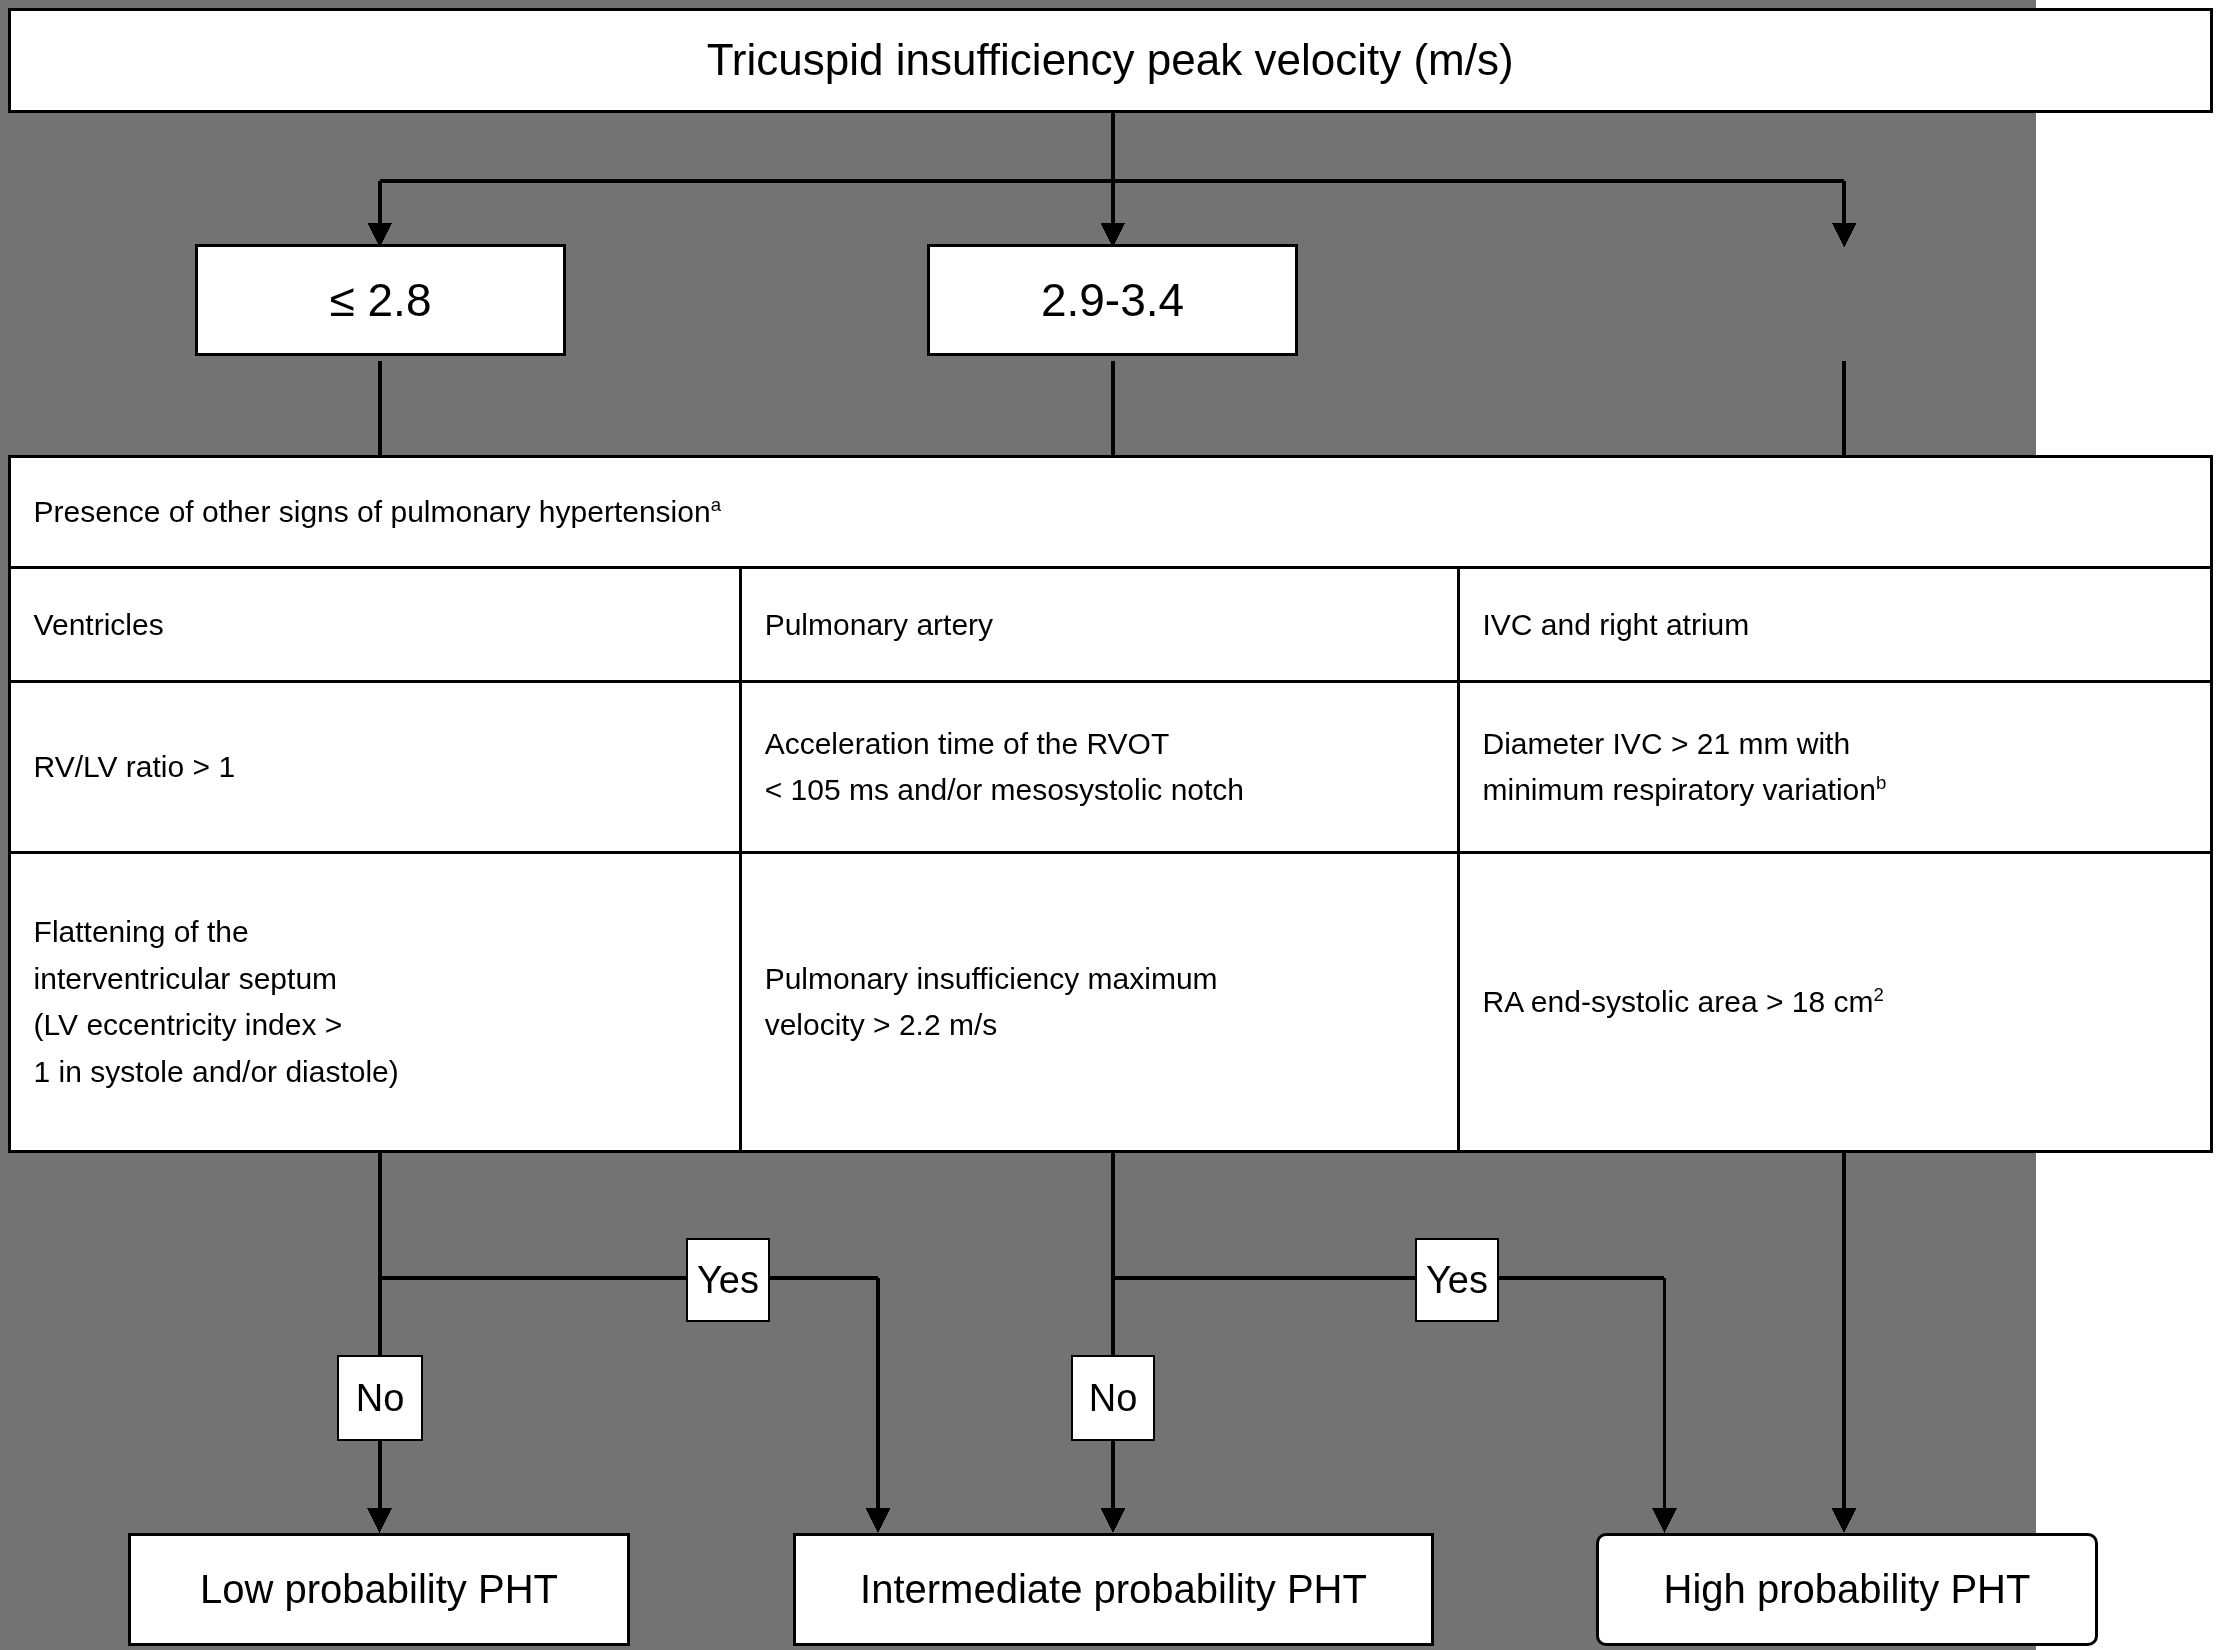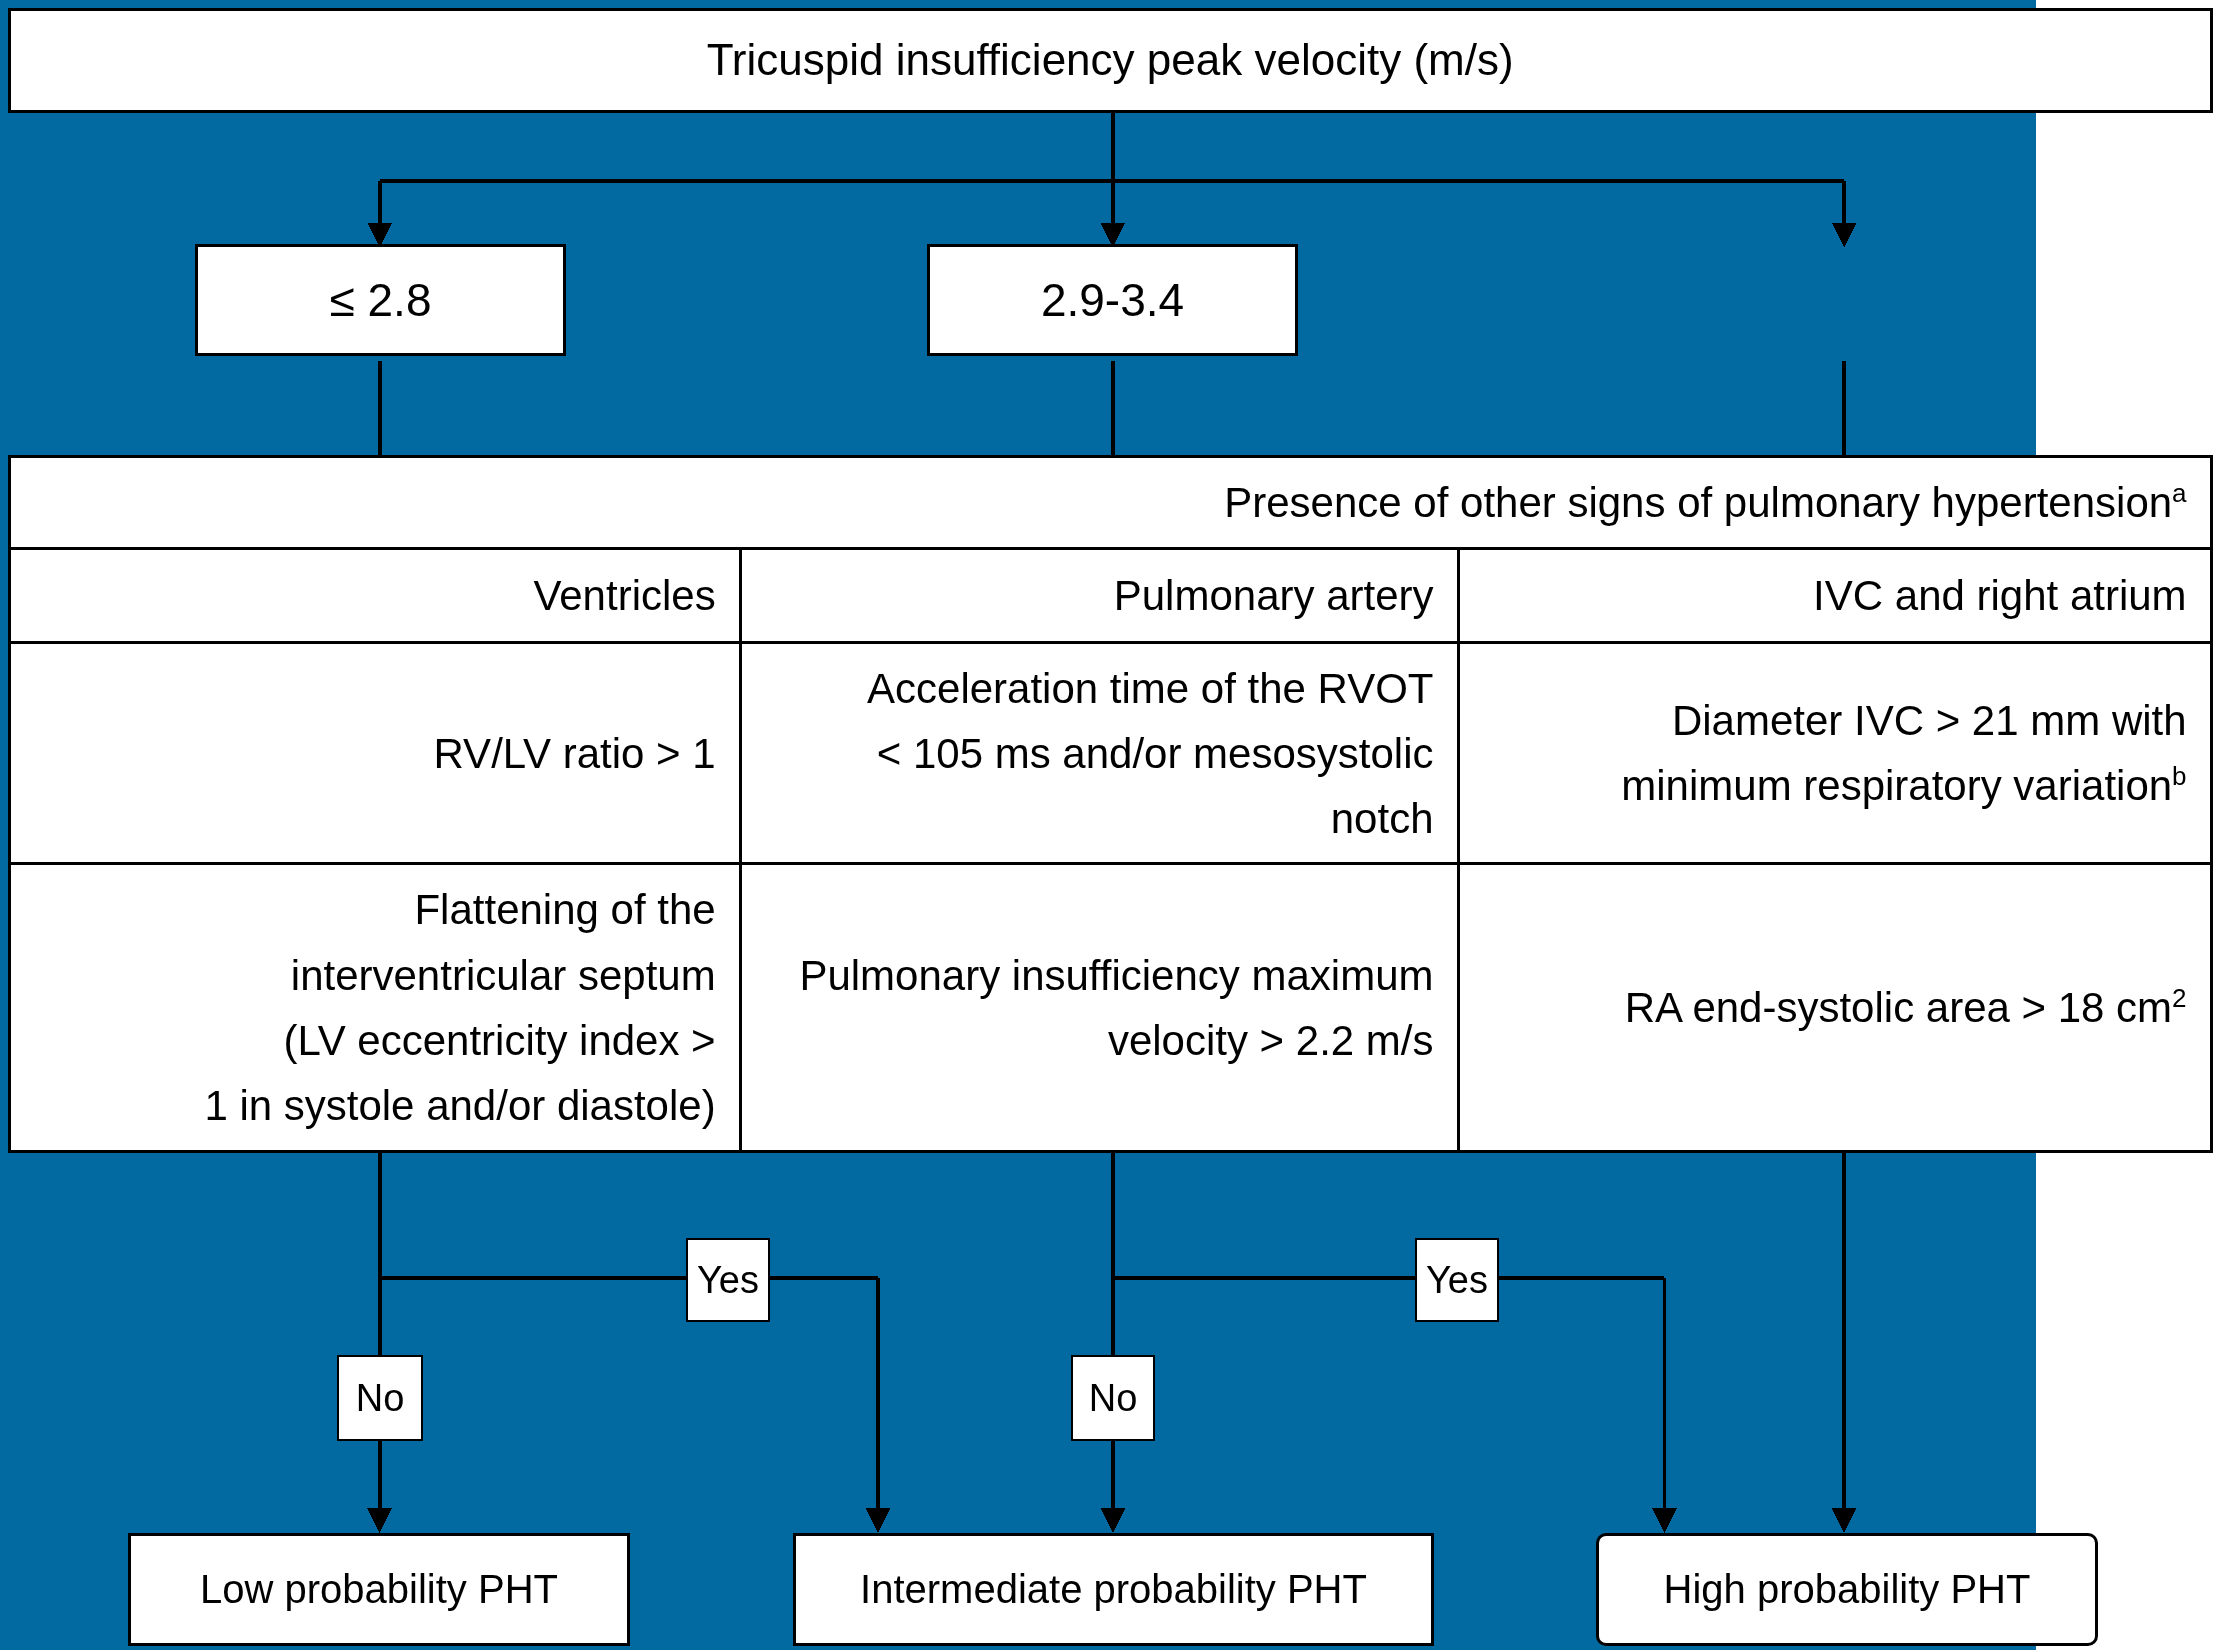--- a/index.html
+++ b/index.html
@@ -5,21 +5,21 @@
   html, body {
     margin: 0;
     padding: 0;
     background: #ffffff;
   }
   * { box-sizing: border-box; }
   .canvas {
     position: relative;
     width: 2036px;
     height: 1650px;
-    background: #0369a1;
+    background: #737373;
     font-family: "Liberation Sans", "DejaVu Sans", sans-serif;
     color: #000000;
   }
   .connectors {
     position: absolute;
     left: 0; top: 0;
     width: 2220px;
     height: 1650px;
     z-index: 1;
   }
@@ -59,24 +59,24 @@
     left: 7.6px; top: 455px;
     width: 2205px;
     height: 698px;
     border-collapse: collapse;
     table-layout: fixed;
     background: #ffffff;
     z-index: 2;
   }
   table.signs-table td {
     border: 3.8px solid #000000;
-    text-align: right;
+    text-align: left;
     vertical-align: middle;
     padding: 9px 23px;
-    font-size: 42px;
+    font-size: 30px;
     line-height: 1.55;
   }
   td.title-cell { height: 90px; font-size: 44px; line-height: 1.1; }
   tr.head-row td { height: 92px; }
   tr.data-row-1 td { height: 138px; }
   tr.data-row-2 td { height: 241px; }
   tr.data-row-3 td { height: 137px; }
   sup.sup {
     font-size: 62%;
     vertical-align: super;

